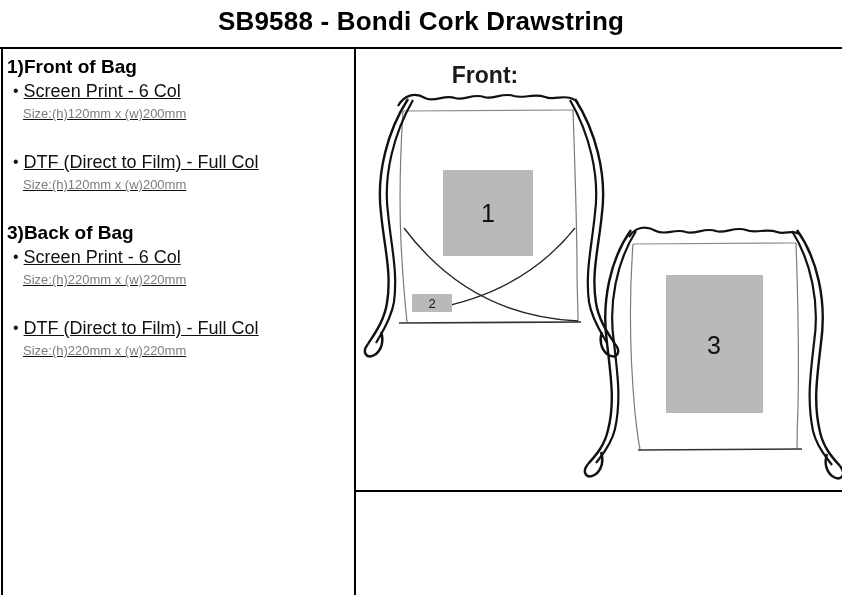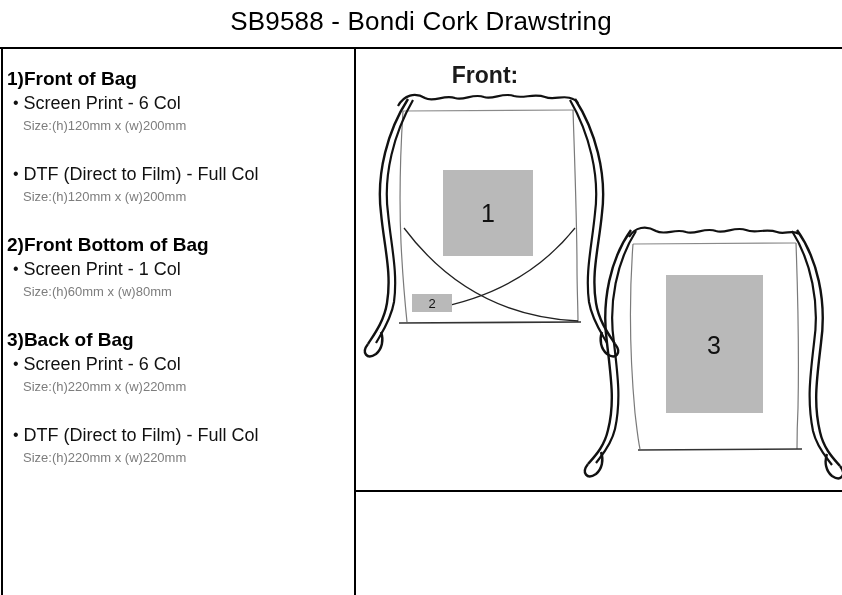--- a/index.html
+++ b/index.html
@@ -3,35 +3,35 @@
 <meta charset="utf-8">
 <style>
   html,body{margin:0;padding:0;background:#fff;}
   .page{
     position:relative;width:842px;height:595px;background:#ffffff;
     font-family:"Liberation Sans","DejaVu Sans",sans-serif;color:#111;
     overflow:hidden;
   }
   .title{
     position:absolute;left:0;top:6px;width:842px;text-align:center;
-    font-size:26px;font-weight:normal;letter-spacing:0.2px;color:#000;
+    font-size:26px;font-weight:bold;letter-spacing:0.2px;color:#000;
   }
   .rule{position:absolute;background:#000;}
   .rule-top{left:0;top:47px;width:842px;height:2px;}
   .rule-left{left:1px;top:47px;width:2px;height:548px;}
   .rule-vert{left:354px;top:47px;width:2px;height:548px;}
   .rule-diag-bottom{left:356px;top:490px;width:486px;height:2px;}
 
   .left-panel{
     position:absolute;left:0;top:48px;width:348px;height:547px;
-    padding:19px 0 0 7px;box-sizing:border-box;
+    padding:7px 0 0 7px;box-sizing:border-box;
   }
   .section{margin-bottom:2px;}
   .heading{font-size:19px;font-weight:bold;line-height:23px;margin-bottom:1px;color:#000;}
-  .item{margin-bottom:25px;}
+  .item{margin-bottom:25px;text-decoration:underline;}
   .method{font-size:18px;line-height:23px;color:#111;padding-left:6px;}
   .bullet{display:inline-block;margin-right:5px;font-size:16px;vertical-align:1px;}
   .size{font-size:13px;line-height:22px;color:#7d7d7d;padding-left:16px;}
 
   .right-panel{position:absolute;left:355px;top:48px;width:487px;height:547px;}
   .view-label{position:absolute;font-size:23px;font-weight:bold;color:#1a1a1a;text-align:center;width:90px;}
   .front-label{left:85px;top:14px;}
   .back-label{left:318px;top:148px;}
   svg{position:absolute;left:0;top:0;}
   svg text{font-family:"Liberation Sans","DejaVu Sans",sans-serif;fill:#111;}
@@ -55,27 +55,20 @@
       <div class="item">
         <div class="method"><span class="bullet">•</span><span>Screen Print - 6 Col</span></div>
         <div class="size">Size:(h)120mm x (w)200mm</div>
       </div>
       <div class="item">
         <div class="method"><span class="bullet">•</span><span>DTF (Direct to Film) - Full Col</span></div>
         <div class="size">Size:(h)120mm x (w)200mm</div>
       </div>
     </div>
 
-    <div class="section">
-      <div class="heading">2)Front Bottom of Bag</div>
-      <div class="item">
-        <div class="method"><span class="bullet">•</span><span>Screen Print - 1 Col</span></div>
-        <div class="size">Size:(h)60mm x (w)80mm</div>
-      </div>
-    </div>
 
     <div class="section">
       <div class="heading">3)Back of Bag</div>
       <div class="item">
         <div class="method"><span class="bullet">•</span><span>Screen Print - 6 Col</span></div>
         <div class="size">Size:(h)220mm x (w)220mm</div>
       </div>
       <div class="item">
         <div class="method"><span class="bullet">•</span><span>DTF (Direct to Film) - Full Col</span></div>
         <div class="size">Size:(h)220mm x (w)220mm</div>

